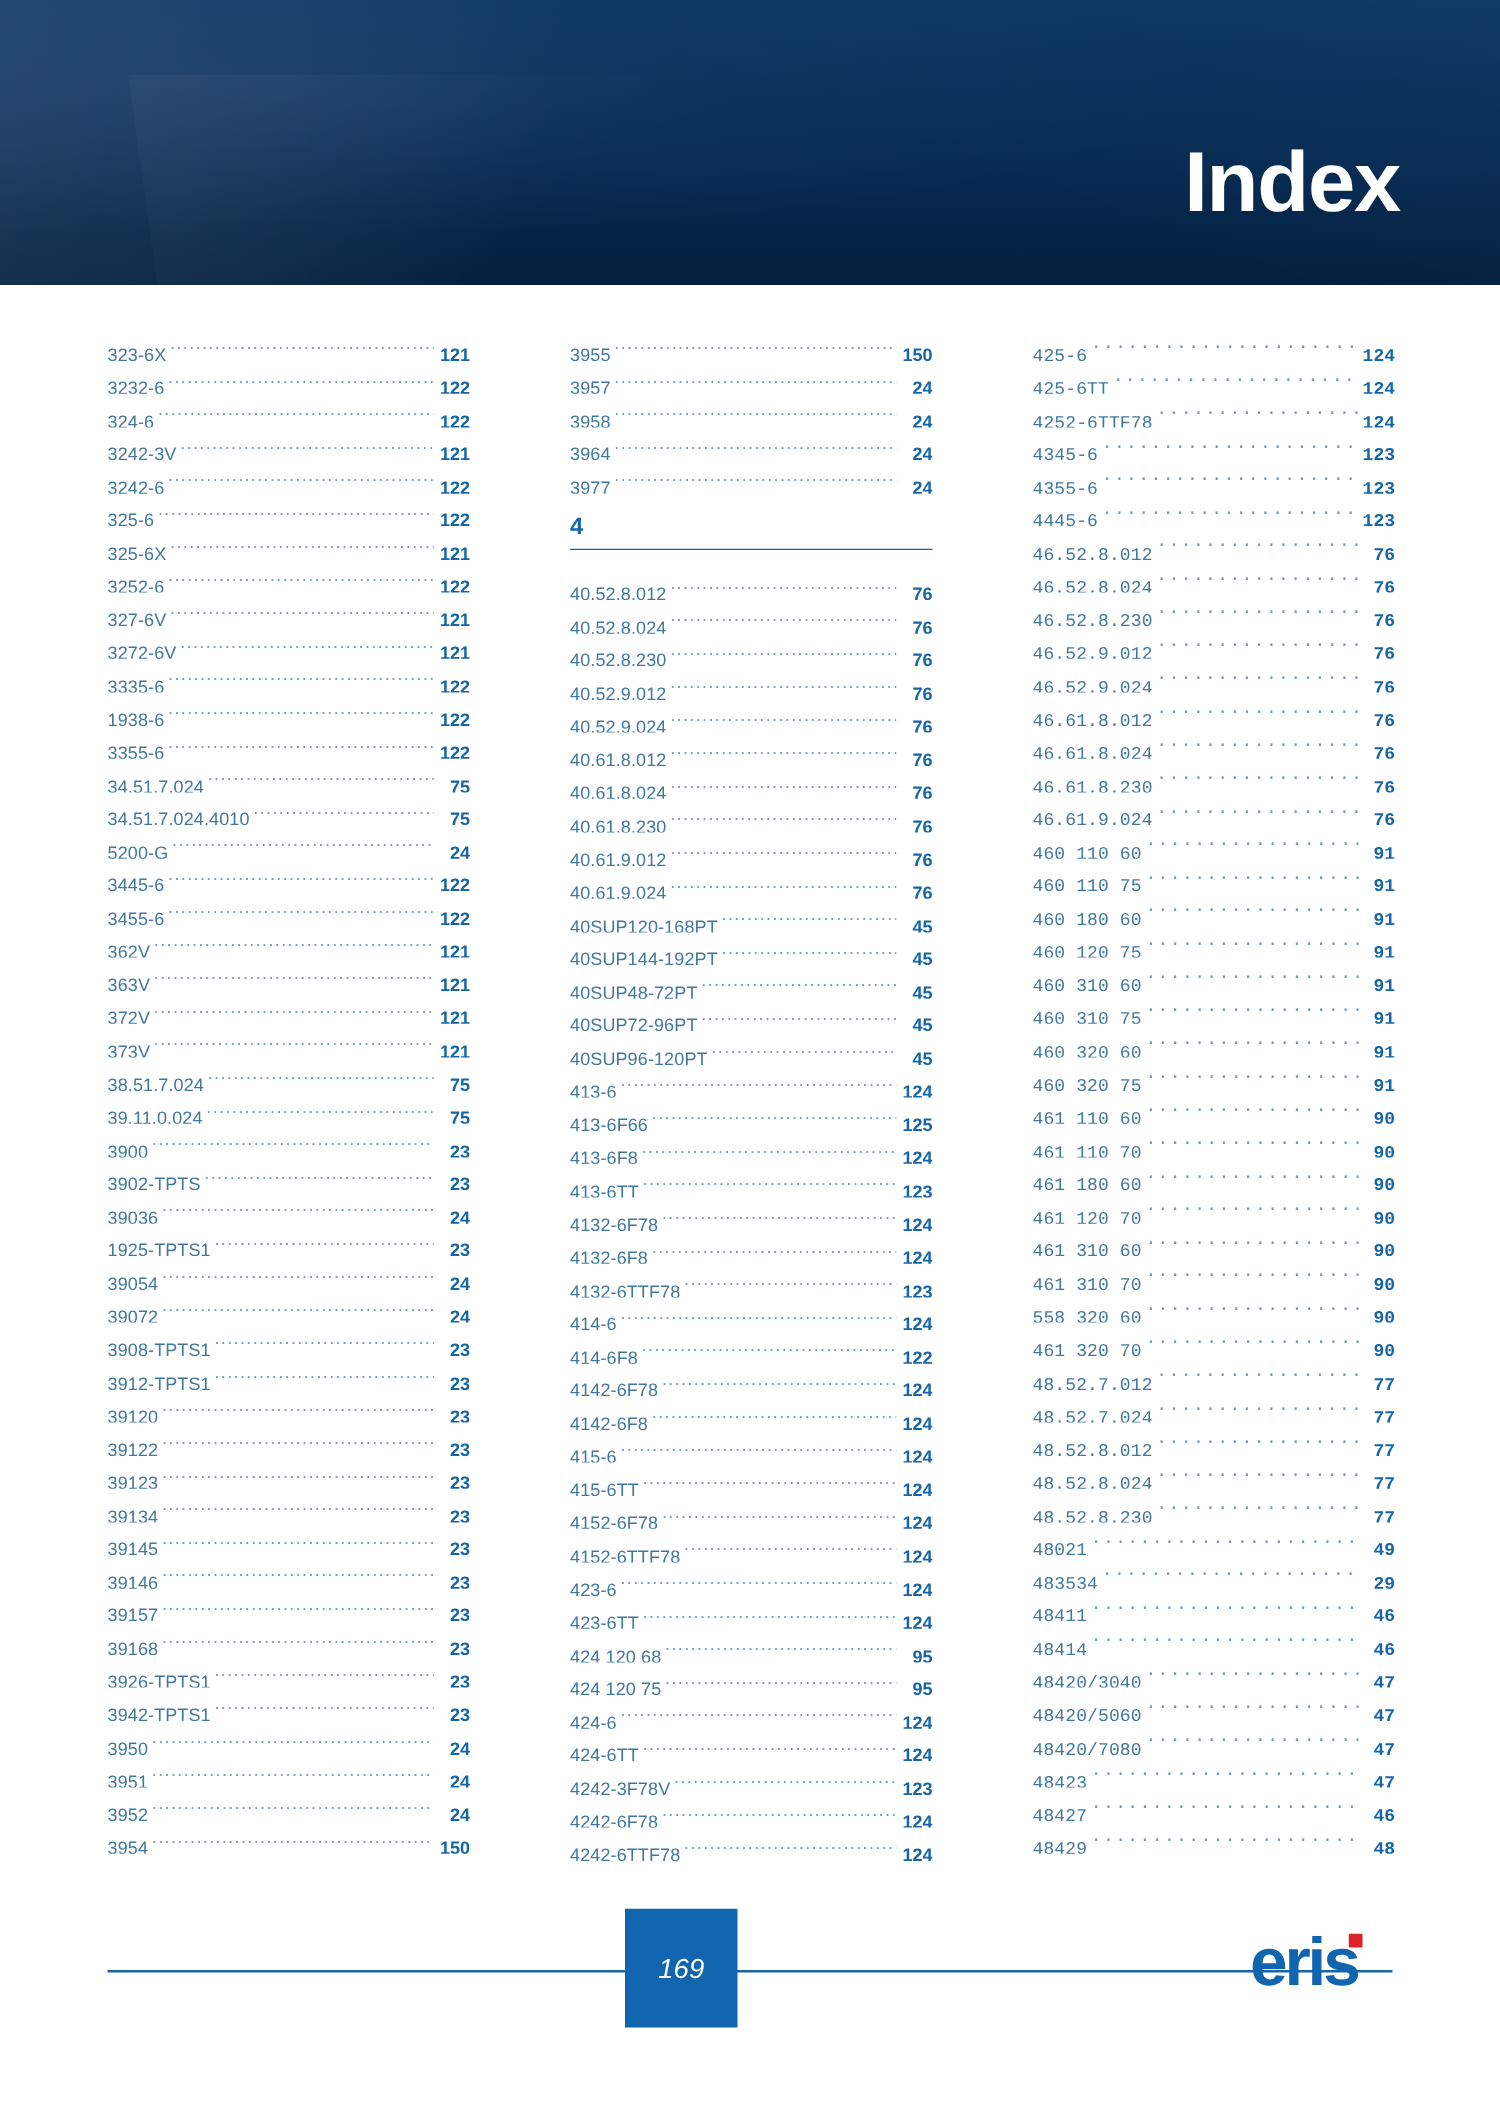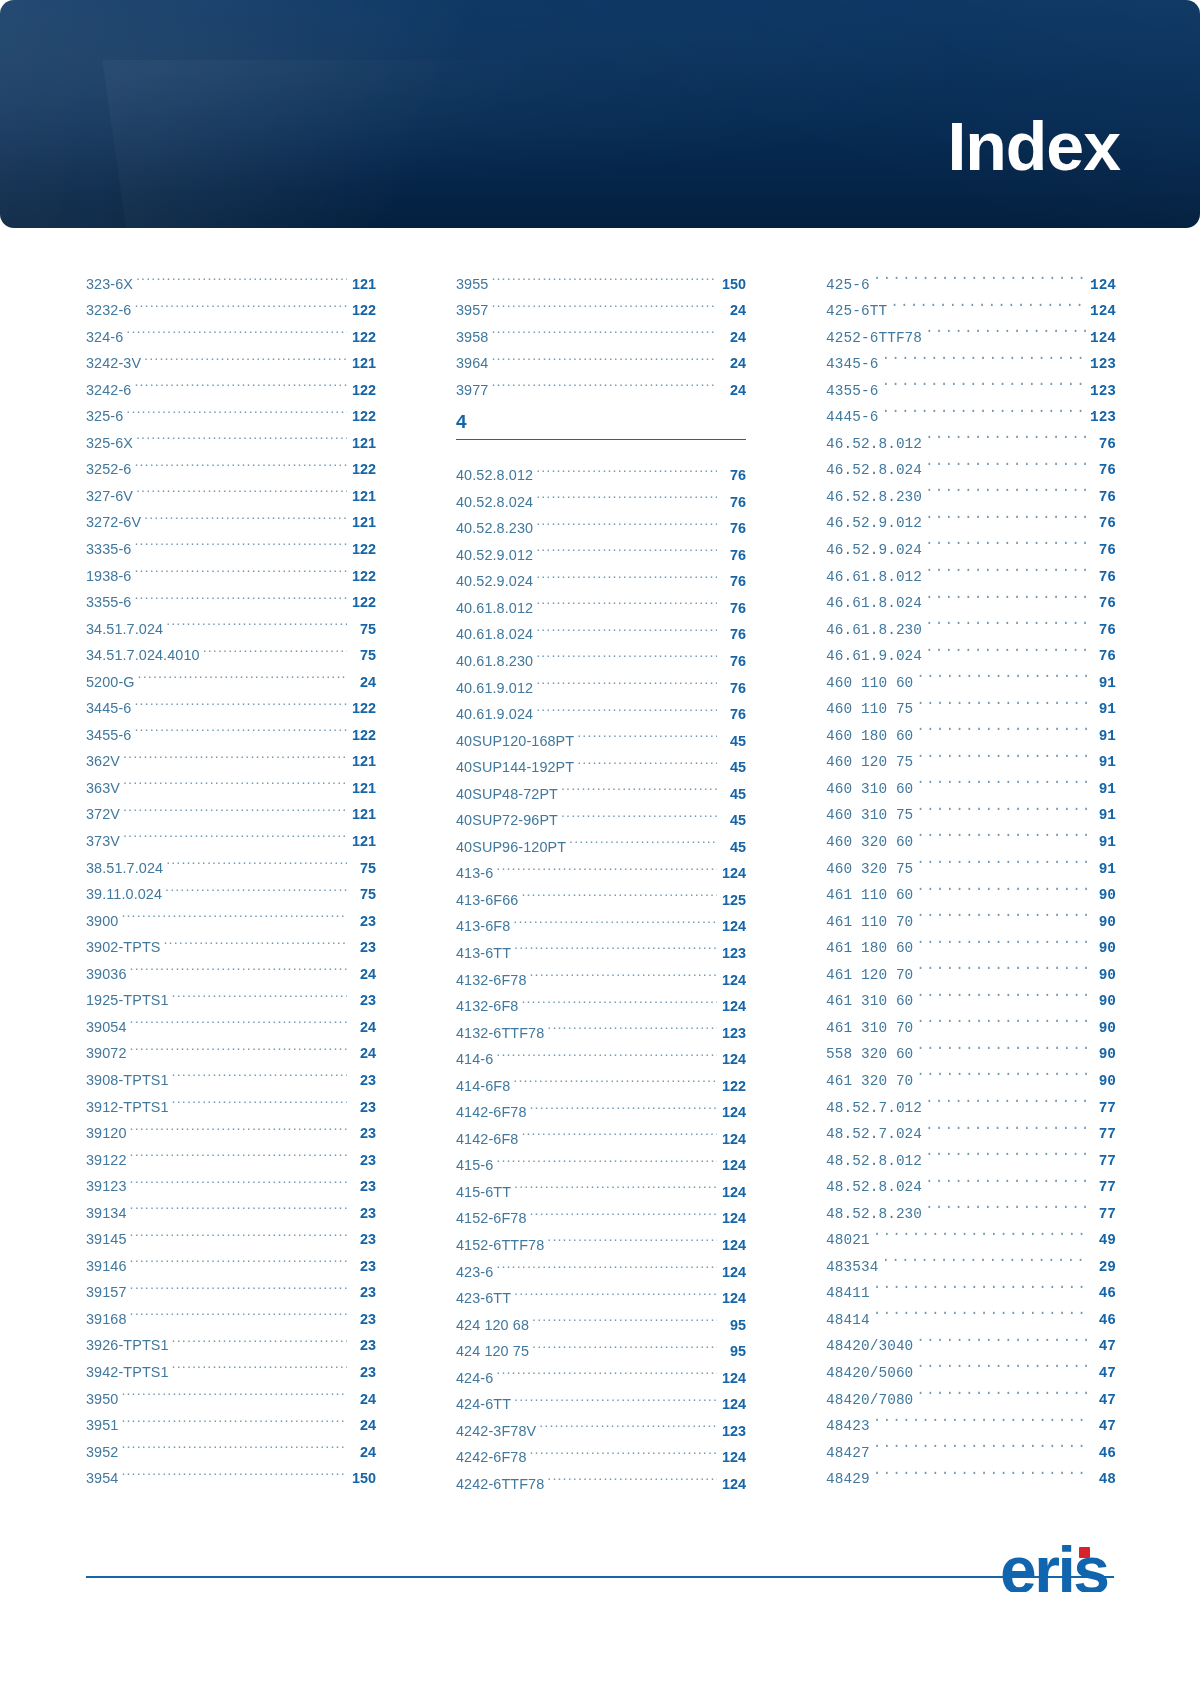--- a/index.html
+++ b/index.html
@@ -21,21 +21,20 @@
     left: 0; top: 0;
     width: 1200px;
     height: 228px;
     background: #062c55;
     background-image:
       linear-gradient(115deg, rgba(255,255,255,0.045) 0%, rgba(255,255,255,0) 38%),
       linear-gradient(200deg, rgba(255,255,255,0.03) 0%, rgba(255,255,255,0) 45%),
       radial-gradient(ellipse at 18% 30%, rgba(255,255,255,0.05) 0%, rgba(255,255,255,0) 55%),
       linear-gradient(180deg, #0a3462 0%, #062b53 55%, #04203f 100%);
     overflow: hidden;
-    border-radius: 14px;
   }
   .header-banner .sheen {
     position: absolute;
     left: -40px; top: -30px;
     width: 680px; height: 300px;
     background: linear-gradient(100deg, rgba(255,255,255,0.05), rgba(255,255,255,0) 70%);
     transform: skewX(-12deg);
     pointer-events: none;
   }
   .header-banner .sheen2 {
@@ -158,21 +157,21 @@
     justify-content: center;
   }
   .logo {
     position: absolute;
     right: 70px;
     top: 12px;
     width: 130px;
     height: 62px;
   }
   .logo-text {
-    font-size: 66px;
+    font-size: 54px;
     font-weight: bold;
     color: #1165ae;
     font-family: "Liberation Sans", sans-serif;
     letter-spacing: -2.5px;
     line-height: 62px;
     position: relative;
   }
   .logo-dot {
     position: absolute;
     width: 11px;
@@ -885,18 +884,19 @@
       <div class="index-entry">
         <span class="entry-label">48429</span>
         <span class="entry-leader"></span>
         <span class="entry-page">48</span>
       </div>
     </div>
   </div>
 
 <div class="footer">
   <div class="footer-rule"></div>
+  <div class="page-number-box">169</div>
   <div class="logo">
     <div class="logo-text">eris</div>
     <div class="logo-dot"></div>
     <div class="logo-underline"></div>
   </div>
 </div>
 
 </body></html>

